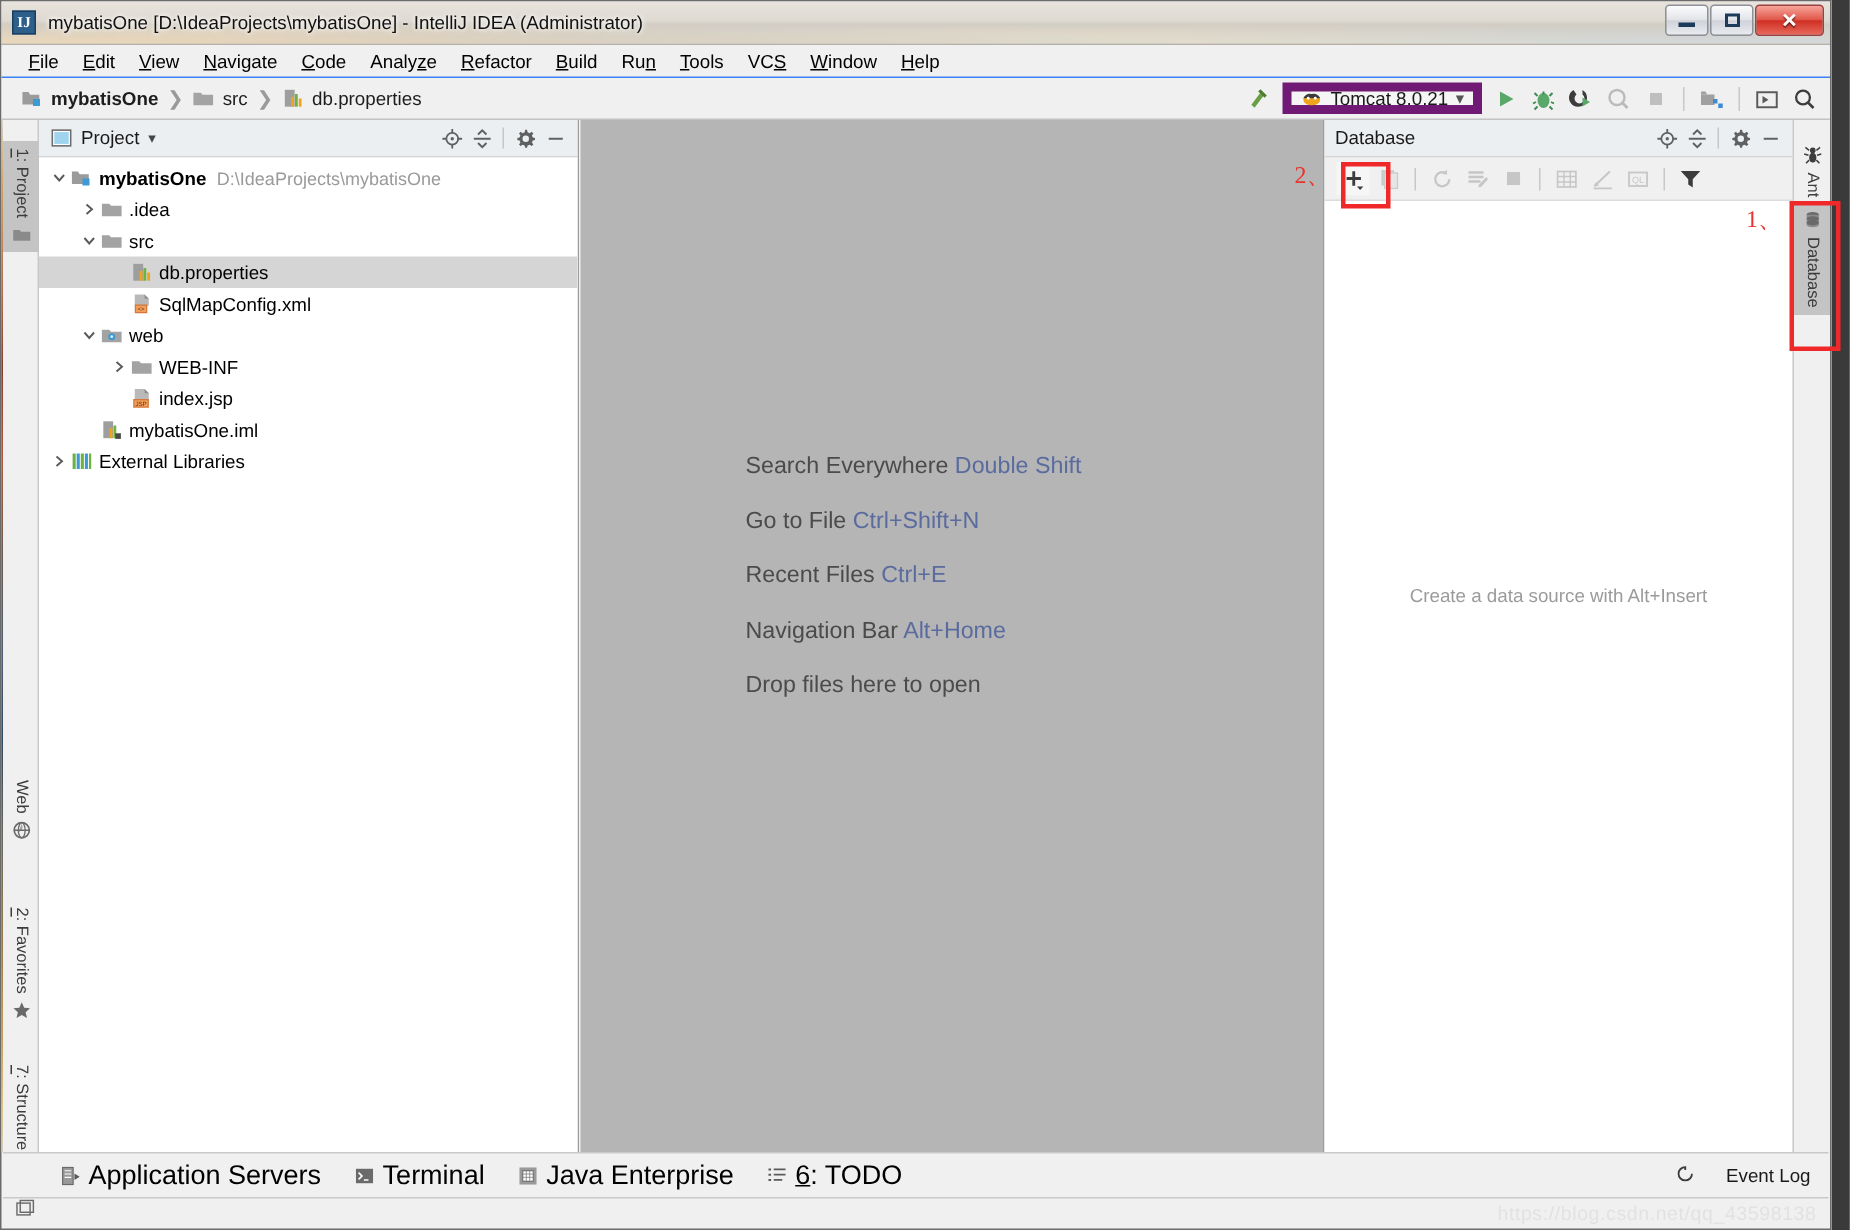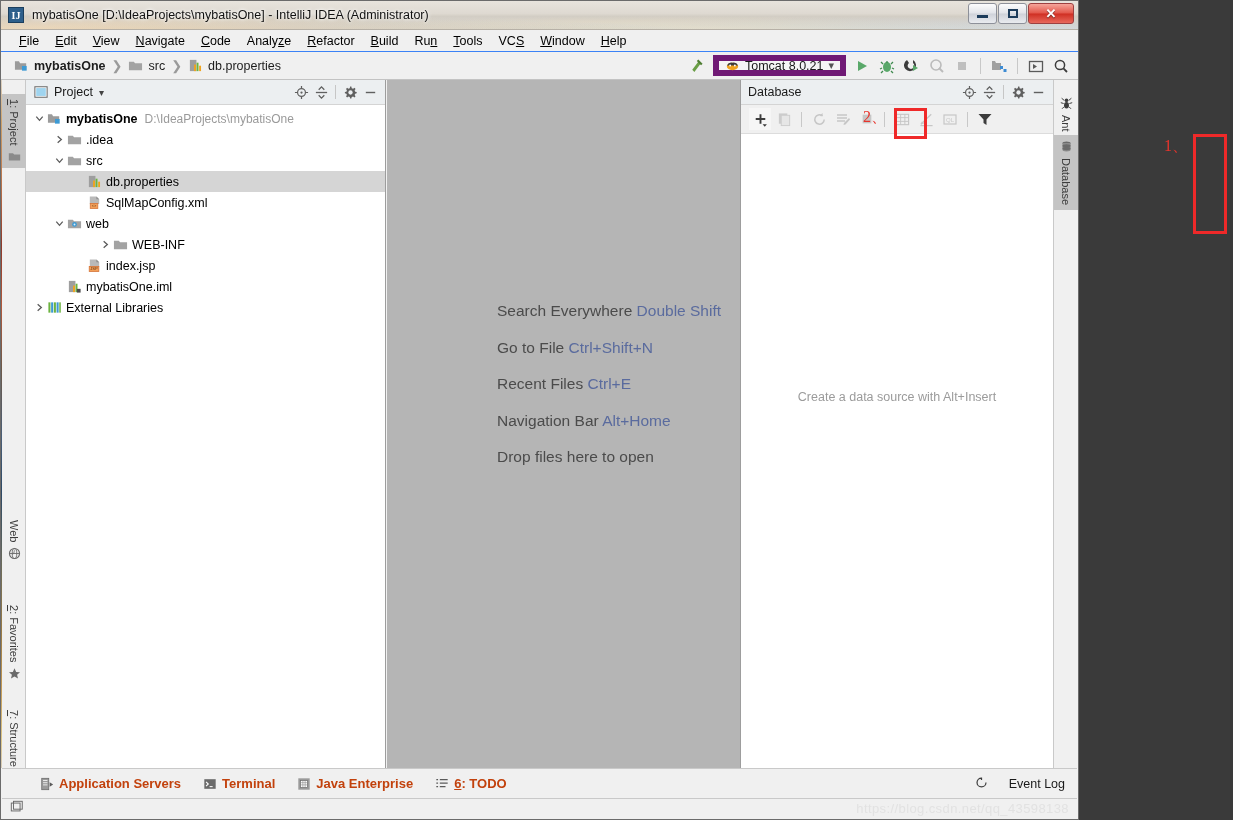--- a/index.html
+++ b/index.html
@@ -4,21 +4,21 @@
 <style>
   * { box-sizing: border-box; margin: 0; padding: 0; }
   html, body {
     width: 1233px; height: 820px;
     overflow: hidden;
     font-family: "Liberation Sans", sans-serif;
     background: #3a3a3a;
   }
   #app {
     position: relative;
-    width: 1079px; height: 820px;
+    width: 1221px; height: 820px;
     background: #f0f0f0;
   }
 
   
   .win-frame {
     position: absolute; inset: 0;
     border: 1px solid #6b6b6b;
     background: #f0f0f0;
   }
   .title-bar {
@@ -207,21 +207,21 @@
     text-align: center; font-size: 12.5px; color: #9b9b9b;
   }
 
   
   .bottom-bar {
     position: absolute; left: 1px; right: 1px; bottom: 21px; height: 30px;
     background: #f0f0f0;
     border-top: 1px solid #c9c9c9;
     display: flex; align-items: center; padding-left: 38px; gap: 22px;
   }
-  .bb-item { display: flex; align-items: center; gap: 5px; font-size: 13px; color: #c2410c; white-space: nowrap; font-weight: bold; }
+  .bb-item { display: flex; align-items: center; gap: 5px; font-size: 18px; color: #000000; white-space: nowrap; }
   .bb-item u { text-decoration: underline; }
   .bottom-right { margin-left: auto; display: flex; align-items: center; gap: 21px; padding-right: 12px; font-size: 12.5px; color: #1a1a1a; }
 
   
   .status-bar {
     position: absolute; left: 1px; right: 1px; bottom: 1px; height: 20px;
     background: #f0f0f0;
     border-top: 1px solid #c9c9c9;
     display: flex; align-items: center; padding-left: 8px;
   }
@@ -544,21 +544,21 @@
             </span>
             <span class="tico">
               <svg width="15" height="15" viewBox="0 0 16 16">
                 <path d="M1 4 L1 13 L15 13 L15 5.5 L7.5 5.5 L6.2 4 Z" fill="#a3a3a3"></path>
                 <circle cx="8" cy="9" r="2.5" fill="#3d9ad4"></circle>
                 <circle cx="8" cy="9" r="1" fill="#d9eefb"></circle>
               </svg>
             </span>
             <span class="tlabel">web</span>
           </div>
-          <div class="tnode" style="padding-left: 72px;">
+          <div class="tnode" style="padding-left: 46px;">
             <span class="twist">
               <svg width="11" height="11" viewBox="0 0 12 12">
                 <path d="M4 2.5 L8 6 L4 9.5" stroke="#5a5a5a" stroke-width="1.4" fill="none"></path>
               </svg>
             </span>
             <span class="tico">
               <svg width="15" height="15" viewBox="0 0 16 16">
                 <path d="M1 4 L1 13 L15 13 L15 5.5 L7.5 5.5 L6.2 4 Z" fill="#a3a3a3"></path>
               </svg>
             </span>

